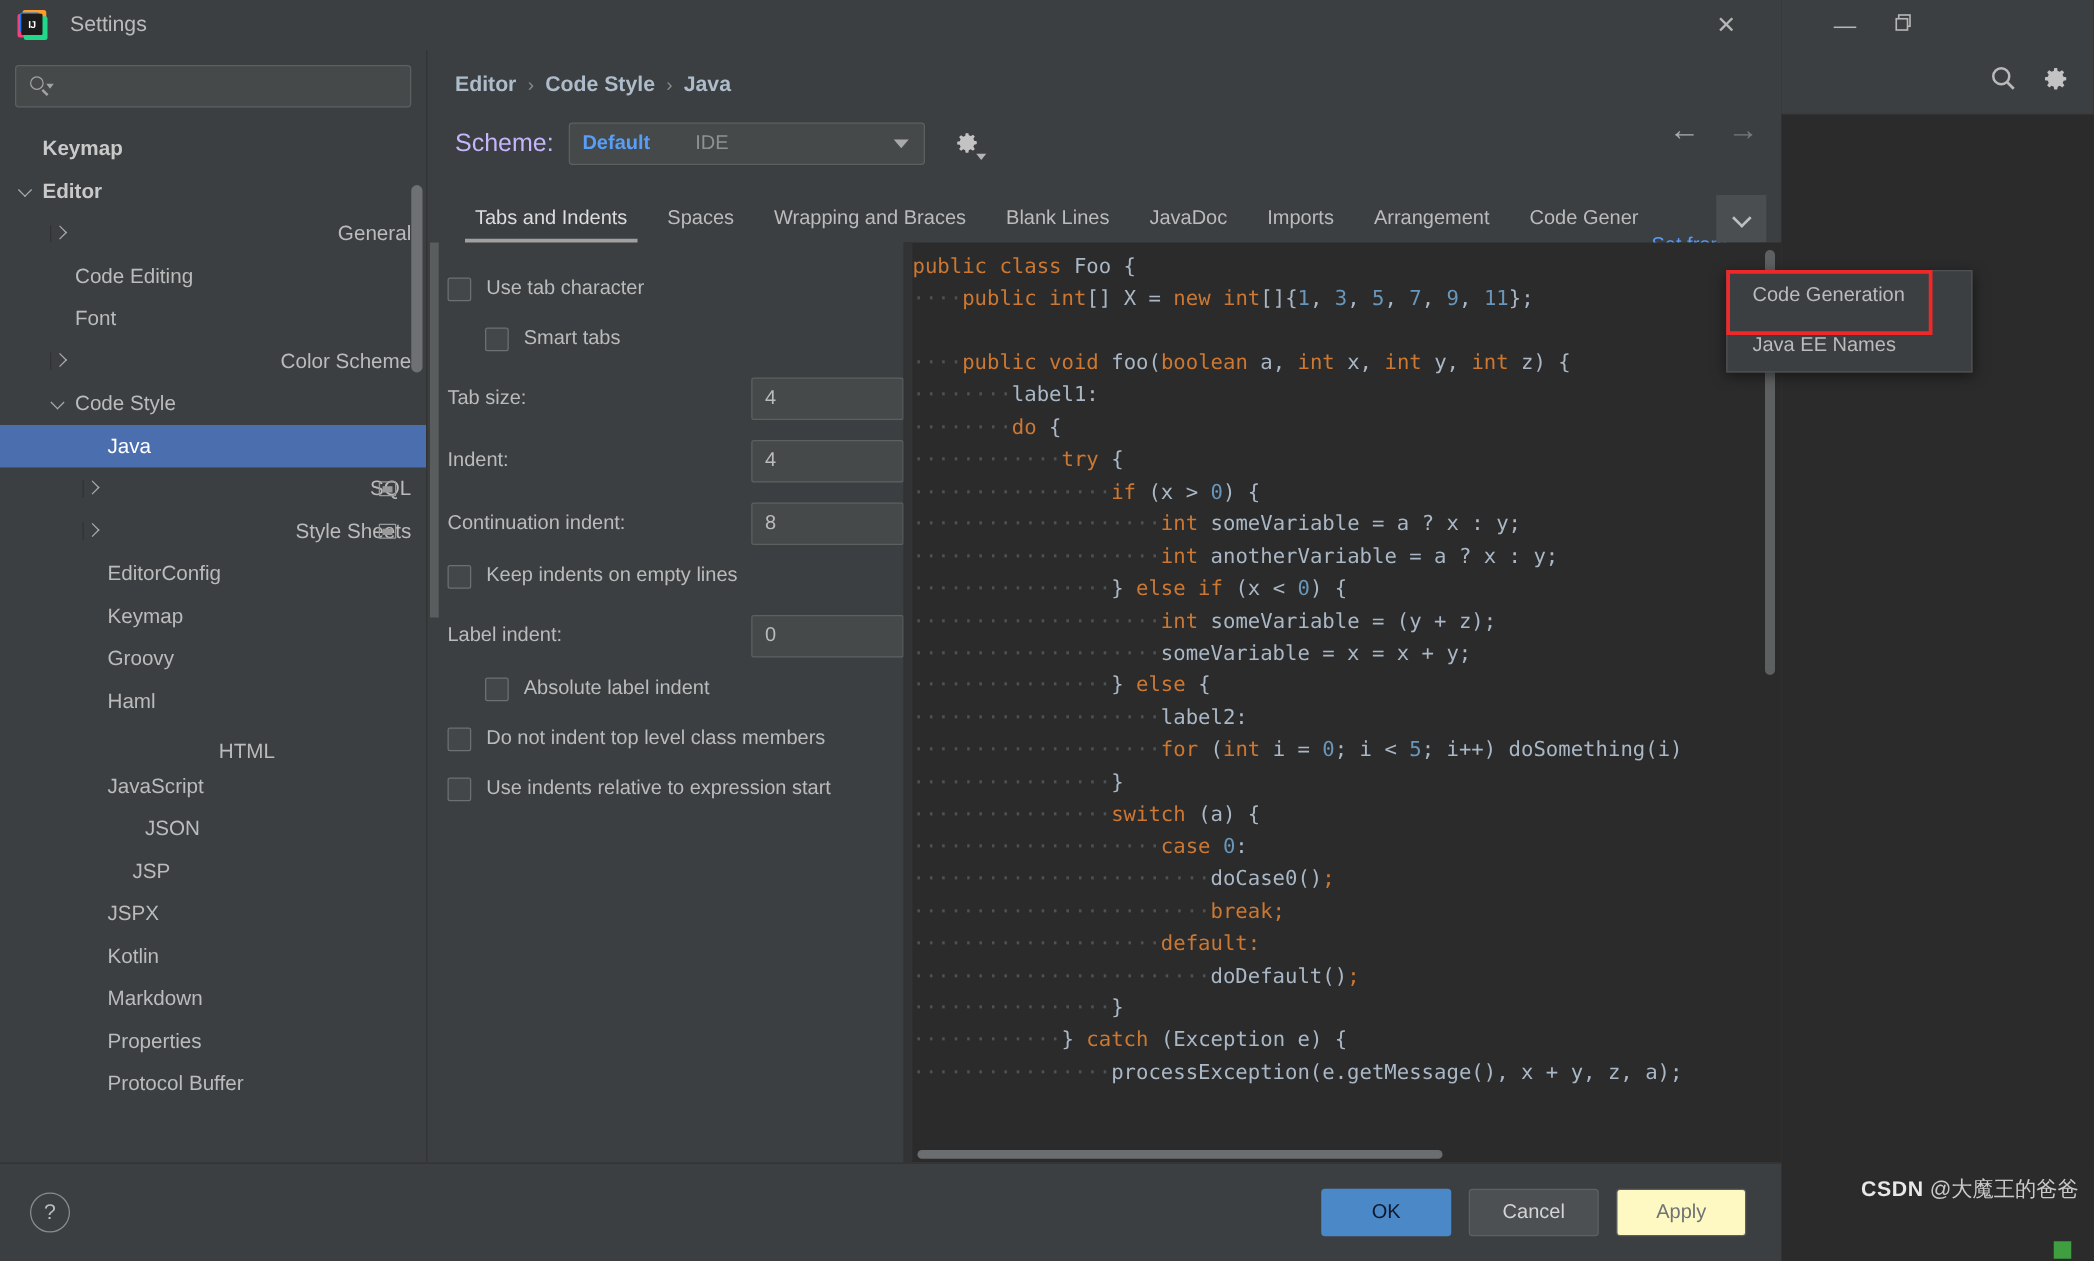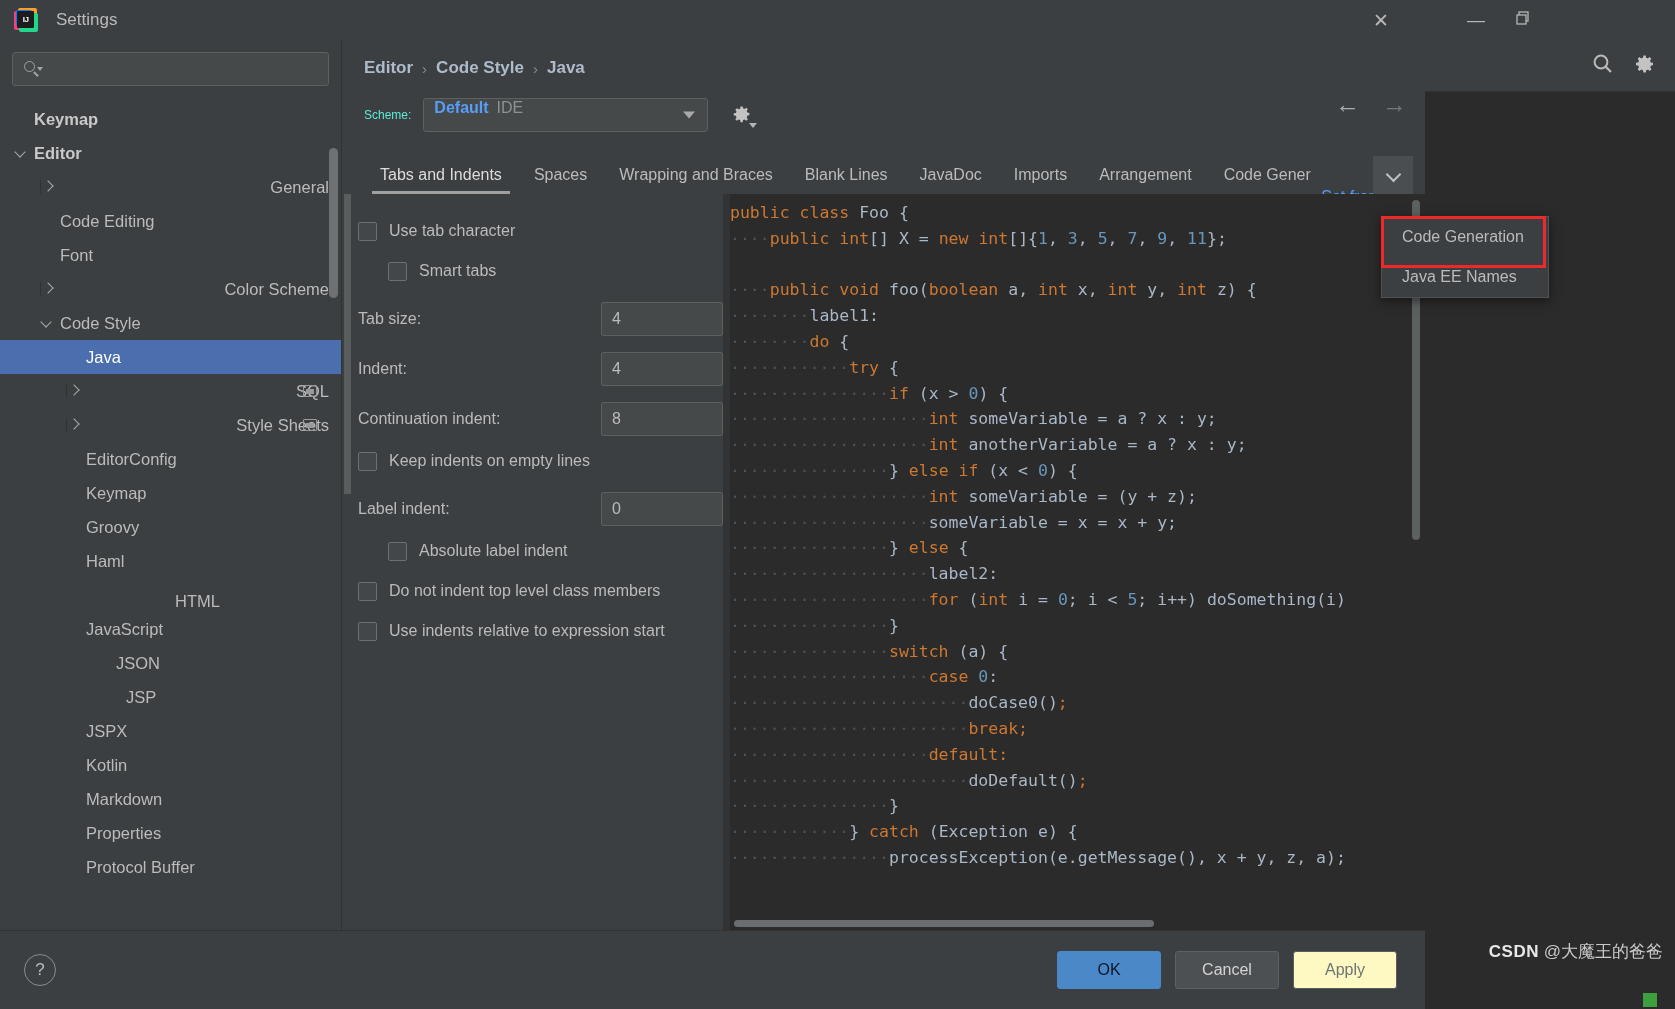--- a/index.html
+++ b/index.html
@@ -188,26 +188,27 @@
     display: flex; gap: 22px; align-items: center;
   }
   .arrow-btn { color: #a9adb1; font-size: 25px; line-height: 1; }
   .arrow-btn.fwd { color: #76797c; }
 
   .scheme-row {
     display: flex; align-items: center;
     padding: 20px 0 0 22px;
     gap: 12px;
   }
-  .scheme-label { color: #5eead4; font-size: 12px; }
+  .scheme-label { color: #c4b5fd; font-size: 20px; }
   .scheme-combo {
     width: 285px; height: 34px;
     background: #45494a; border: 1px solid #5e6060; border-radius: 3px;
-    display: flex; align-items: flex-start; padding: 0 10px;
-    position: relative;
+    display: flex; align-items: center; padding: 0 10px;
+    position: relative;
+    gap: 28px;
   }
   .scheme-default { color: #589df6; font-weight: bold; font-size: 16px; }
   .scheme-ide { color: #8e9194; font-size: 16px; margin-left: 8px; }
   .combo-arrow {
     position: absolute; right: 12px; top: 50%; transform: translateY(-50%);
     width: 0; height: 0;
     border-left: 6px solid transparent; border-right: 6px solid transparent;
     border-top: 7px solid #a9a9a9;
   }
   .gear-btn { margin-left: 10px; position: relative; width: 26px; height: 26px;}
@@ -327,21 +328,21 @@
     width: 8px; height: 340px; background: #5d6061; border-radius: 4px;
   }
   .preview-hscroll {
     position: absolute; left: 10px; bottom: 3px;
     width: 420px; height: 7px; background: #6b6e70; border-radius: 4px;
   }
 
   
   .popup {
     position: absolute; left: 1381px; top: 216px;
-    width: 168px;
+    width: 197px;
     background: #3c3f41;
     border: 1px solid #4f5254;
     box-shadow: 0 3px 10px rgba(0,0,0,0.5);
     z-index: 40;
   }
   .popup-item {
     height: 40px; display: flex; align-items: center;
     padding-left: 20px; color: #bbbbbb; font-size: 16px;
   }
   .popup-highlight {
@@ -517,21 +518,21 @@
               <span>HTML</span>
             </div>
             <div class="tree-item" style="padding-left: 66px;">
               <span class="chev none"></span>
               <span>JavaScript</span>
             </div>
             <div class="tree-item" style="padding-left: 96px;">
               <span class="chev none"></span>
               <span>JSON</span>
             </div>
-            <div class="tree-item" style="padding-left: 66px; gap: 40px;">
+            <div class="tree-item" style="padding-left: 86px;">
               <span class="chev none"></span>
               <span>JSP</span>
             </div>
             <div class="tree-item" style="padding-left: 66px;">
               <span class="chev none"></span>
               <span>JSPX</span>
             </div>
             <div class="tree-item" style="padding-left: 66px;">
               <span class="chev none"></span>
               <span>Kotlin</span>

